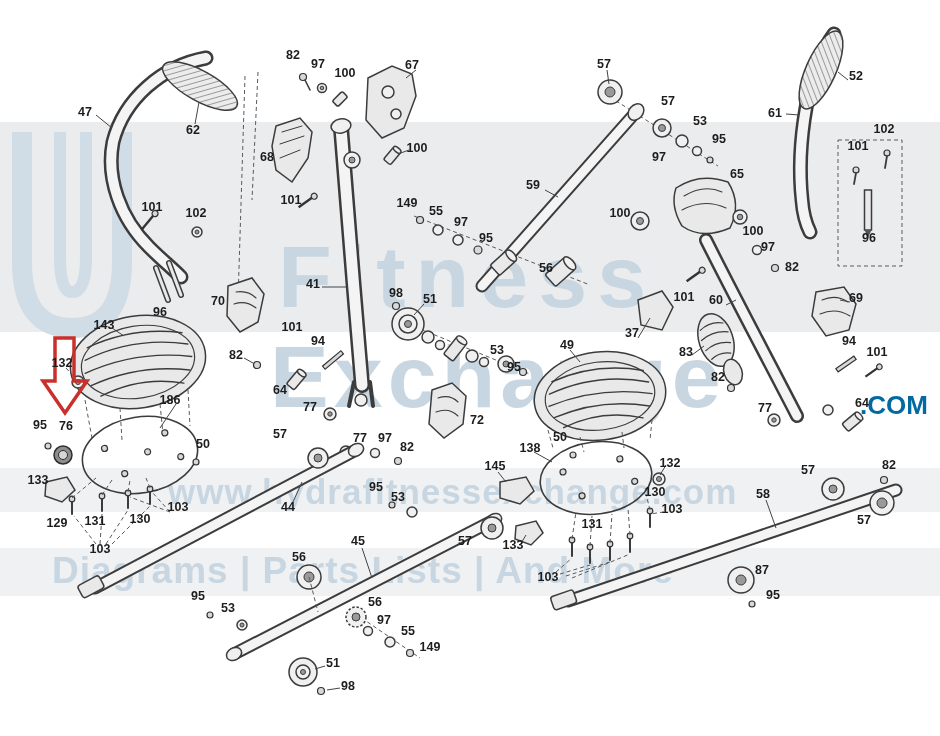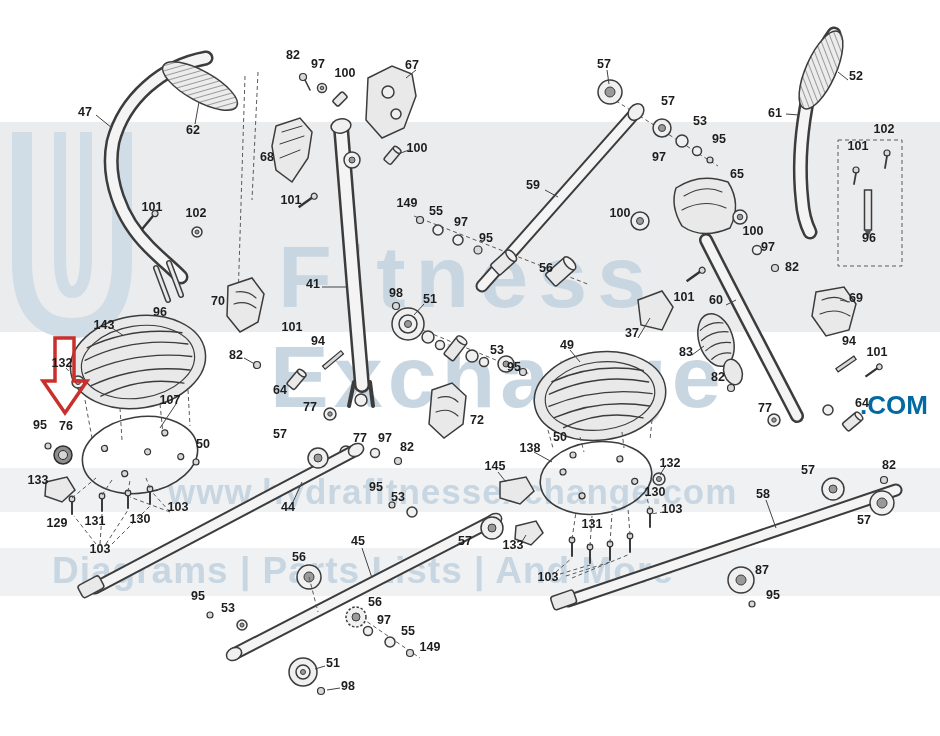--- a/index.html
+++ b/index.html
@@ -426,21 +426,21 @@
       <div class="part-label" style="left: 849px; top: 341px;">94</div>
       <div class="part-label" style="left: 497px; top: 350px;">53</div>
       <div class="part-label" style="left: 686px; top: 352px;">83</div>
       <div class="part-label" style="left: 877px; top: 352px;">101</div>
       <div class="part-label" style="left: 62px; top: 363px;">132</div>
       <div class="part-label" style="left: 236px; top: 355px;">82</div>
       <div class="part-label" style="left: 567px; top: 345px;">49</div>
       <div class="part-label" style="left: 514px; top: 367px;">95</div>
       <div class="part-label" style="left: 718px; top: 377px;">82</div>
       <div class="part-label" style="left: 280px; top: 390px;">64</div>
-      <div class="part-label" style="left: 170px; top: 400px;">107</div>
+      <div class="part-label" style="left: 170px; top: 400px;">186</div>
       <div class="part-label" style="left: 310px; top: 407px;">77</div>
       <div class="part-label" style="left: 765px; top: 408px;">77</div>
       <div class="part-label" style="left: 862px; top: 403px;">64</div>
       <div class="part-label" style="left: 477px; top: 420px;">72</div>
       <div class="part-label" style="left: 40px; top: 425px;">95</div>
       <div class="part-label" style="left: 66px; top: 426px;">76</div>
       <div class="part-label" style="left: 280px; top: 434px;">57</div>
       <div class="part-label" style="left: 203px; top: 444px;">50</div>
       <div class="part-label" style="left: 360px; top: 438px;">77</div>
       <div class="part-label" style="left: 385px; top: 438px;">97</div>

